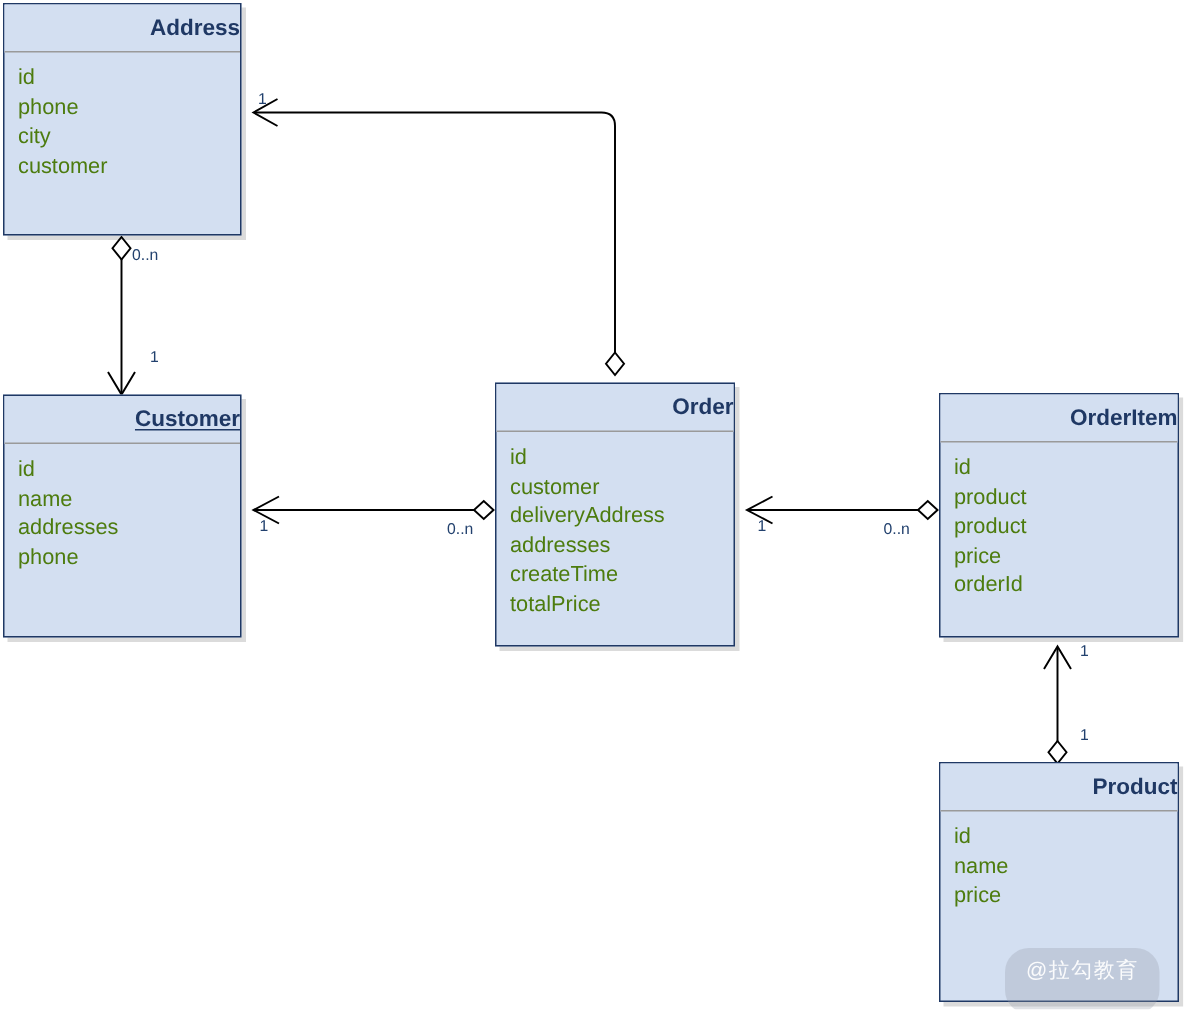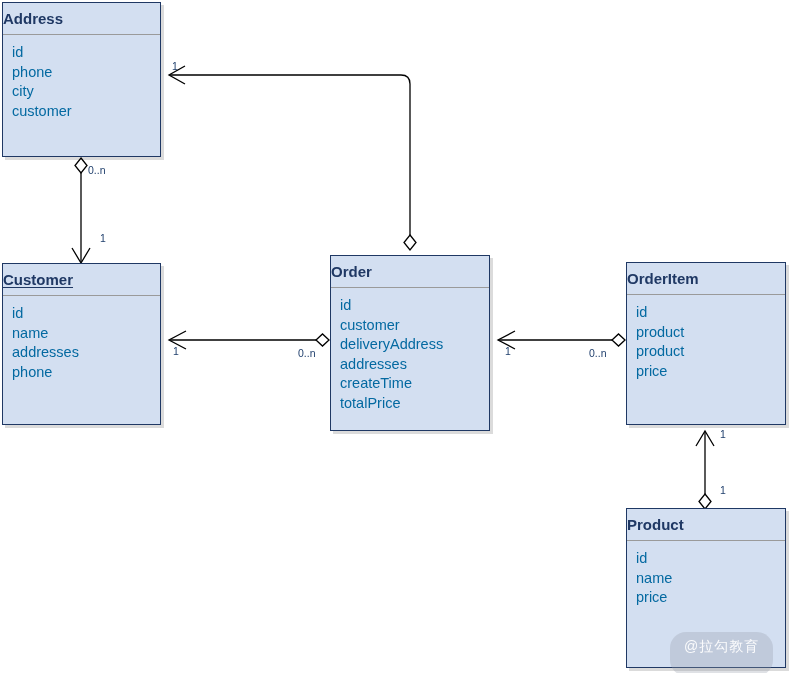--- a/index.html
+++ b/index.html
@@ -21,36 +21,36 @@
     position: absolute;
     box-sizing: border-box;
     background: #d3dff1;
     border: 1px solid #1f3864;
     box-shadow: 3px 3px 0 0 rgba(0,0,0,0.14);
   }
   .uml-header {
     box-sizing: border-box;
     height: 32px;
     line-height: 31px;
-    text-align: left;
+    text-align: right;
     font-weight: bold;
     font-size: 15px;
     color: #1f3864;
     border-bottom: 1px solid #9a9a9a;
     background: #d3dff1;
     white-space: nowrap;
   }
   .uml-header.underline span {
     text-decoration: underline;
     text-underline-offset: 2px;
   }
   .uml-attrs {
     padding: 8px 0 6px 9px;
     font-size: 14.5px;
-    color: #0369a1;
+    color: #4d7c0f;
     line-height: 19.6px;
   }
   .uml-attr {
     white-space: nowrap;
   }
   svg.edges {
     position: absolute;
     left: 0;
     top: 0;
     width: 789px;
@@ -169,20 +169,21 @@
 
   <div class="uml-class" style="left:626px; top:262px; width:160px; height:163px;">
     <div class="uml-header">
       <span>OrderItem</span>
     </div>
     <div class="uml-attrs">
       <div class="uml-attr">id</div>
       <div class="uml-attr">product</div>
       <div class="uml-attr">product</div>
       <div class="uml-attr">price</div>
+      <div class="uml-attr">orderId</div>
     </div>
   </div>
 
   <div class="uml-class" style="left:626px; top:508px; width:160px; height:160px;">
     <div class="uml-header">
       <span>Product</span>
     </div>
     <div class="uml-attrs">
       <div class="uml-attr">id</div>
       <div class="uml-attr">name</div>

